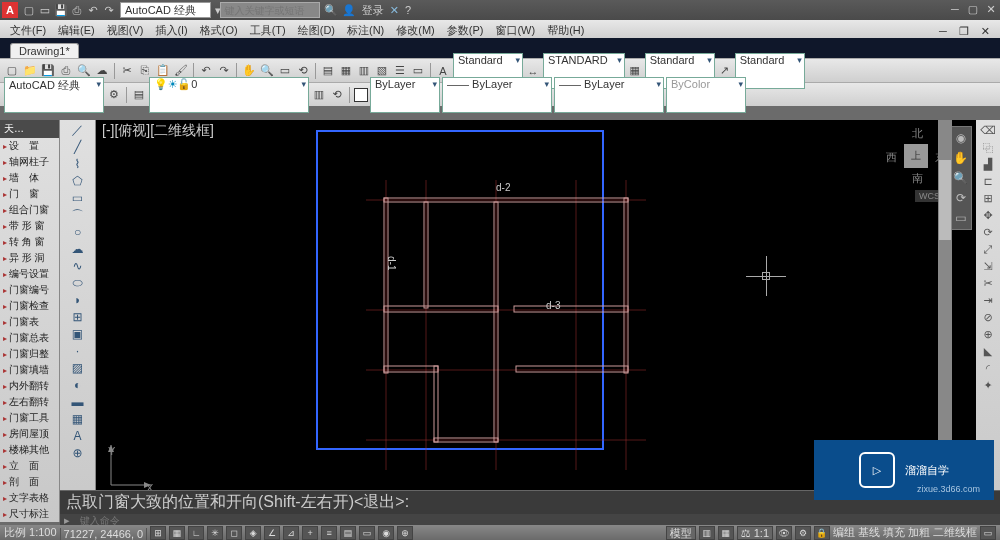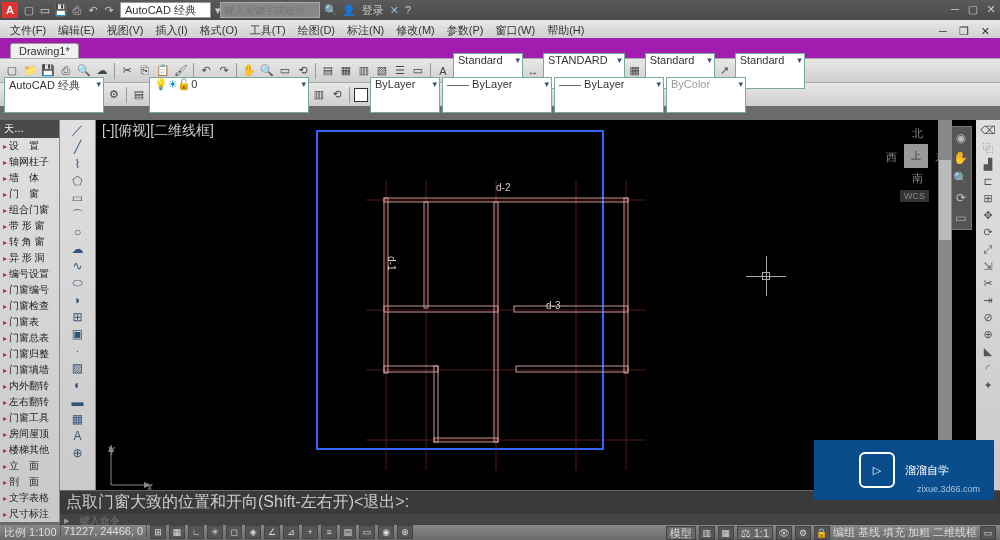--- a/index.html
+++ b/index.html
@@ -9,21 +9,21 @@
 .qat{display:flex;gap:2px;align-items:center}
 .qat span{width:14px;height:14px;display:inline-block;color:#ccc;text-align:center;line-height:14px}
 .ws-sel{background:#fff;border:1px solid #999;height:16px;padding:0 14px 0 4px;color:#333;margin:0 4px}
 .title-center{flex:1;text-align:center;color:#ccc}
 .search-box{background:#888;border:1px solid #aaa;width:100px;height:16px;color:#ddd;padding:0 3px;font-size:10px}
 .login{color:#ccc;margin:0 6px}
 .win-ctrl{display:flex;gap:4px;margin-left:auto}
 .win-ctrl span{width:14px;height:14px;color:#ccc;text-align:center}
 .menubar{height:18px;background:linear-gradient(#e8e8e8,#d0d0d0);display:flex;align-items:flex-end;padding:0 6px;gap:4px}
 .menubar span{color:#333;padding:0 4px;cursor:pointer}
-.doc-tabs{height:20px;background:#a21caf;display:flex;align-items:flex-end;padding-left:10px}
+.doc-tabs{height:20px;background:#0f172a;display:flex;align-items:flex-end;padding-left:10px}
 .doc-tab{background:#f0f0f0;padding:1px 8px;border-radius:3px 3px 0 0;color:#333;border:1px solid #999;border-bottom:none}
 .toolbar{height:24px;background:linear-gradient(#e8e8e8,#cfcfcf);display:flex;align-items:center;padding:0 4px;gap:2px;border-top:1px solid #aaa}
 .tb-ico{width:16px;height:16px;display:inline-flex;align-items:center;justify-content:center;color:#444;cursor:pointer}
 .tb-sep{width:1px;height:16px;background:#999;margin:0 2px}
 .tb-combo{background:#fff;border:1px solid #7a9;height:36px;padding:0 16px 0 4px;color:#333;position:relative;min-width:70px}
 .tb-combo::after{content:"▾";position:absolute;right:2px;top:1px;color:#357;font-size:9px}
 .color-swatch{width:14px;height:14px;background:#fff;border:1px solid #333;display:inline-block}
 .workarea{position:absolute;top:120px;left:0;right:0;bottom:18px;display:flex}
 .palette{width:60px;background:linear-gradient(#e0e0e0,#c8c8c8);border-right:1px solid #888;overflow:hidden}
 .pal-title{background:#4a4a4a;color:#fff;padding:2px 4px;font-size:10px}
@@ -41,34 +41,34 @@
 .ucs{position:absolute;left:10px;bottom:30px;color:#888;font-size:10px}
 .ucs-y{position:absolute;left:12px;bottom:65px;color:#888}
 .ucs-x{position:absolute;left:50px;bottom:28px;color:#888}
 .crosshair-h{position:absolute;top:156px;left:650px;width:40px;height:1px;background:#aaa}
 .crosshair-v{position:absolute;top:136px;left:670px;width:1px;height:40px;background:#aaa}
 .crosshair-box{position:absolute;top:152px;left:666px;width:8px;height:8px;border:1px solid #aaa}
 .viewcube{position:absolute;top:6px;right:30px;width:60px;height:60px;color:#888;text-align:center}
 .vc-n{position:absolute;top:0;left:26px}.vc-s{position:absolute;bottom:0;left:26px}
 .vc-w{position:absolute;top:24px;left:0}.vc-e{position:absolute;top:24px;right:0}
 .vc-top{position:absolute;top:18px;left:18px;width:24px;height:24px;background:#999;color:#333;line-height:24px;font-size:10px}
-.wcs-lbl{position:absolute;top:70px;right:47px;color:#888;background:#333;padding:1px 4px;font-size:9px}
+.wcs-lbl{position:absolute;top:70px;right:32px;color:#888;background:#333;padding:1px 4px;font-size:9px}
 .navbar{position:absolute;top:6px;right:4px;width:22px;background:#555;border:1px solid #777;display:flex;flex-direction:column;gap:6px;padding:4px 0;align-items:center}
 .navbar div{color:#bbb;font-size:12px}
 .rtool{width:24px;background:linear-gradient(#e0e0e0,#c8c8c8);display:flex;flex-direction:column;align-items:center;gap:1px;padding-top:2px}
 .rtool div{width:16px;height:16px;color:#555;display:flex;align-items:center;justify-content:center;cursor:pointer}
 .layout-tabs{position:absolute;bottom:0;left:0;right:0;height:16px;background:#d0d0d0;display:flex;align-items:center;padding-left:4px;gap:0}
 .lt-btn{width:14px;height:14px;color:#555;text-align:center;font-size:9px}
 .lt-tab{padding:0 6px;background:#a8a8a8;border:1px solid #888;color:#333;font-size:10px;height:14px;line-height:14px}
 .lt-tab.active{background:#4a4a4a;color:#fff}
 .cmdline{height:32px;position:absolute;bottom:18px;left:60px;right:0;background:#3a3a3a;border-top:1px solid #666;display:flex;flex-direction:column}
 .cmd-hist{color:#ccc;padding:1px 6px;font-size:16px}
 .cmd-input{display:flex;align-items:center;padding:0 4px;background:#444}
 .cmd-input input{flex:1;background:transparent;border:none;color:#999;font-size:10px;outline:none}
-.statusbar{position:absolute;bottom:0;left:0;right:0;height:15px;background:linear-gradient(#888,#6a6a6a);display:flex;align-items:flex-start;color:#ddd;padding:0 4px;gap:3px;font-size:10px}
+.statusbar{position:absolute;bottom:0;left:0;right:0;height:15px;background:linear-gradient(#888,#6a6a6a);display:flex;align-items:flex-end;color:#ddd;padding:0 4px;gap:3px;font-size:10px}
 .sb-sep{width:1px;height:12px;background:#555}
 .sb-ico{width:16px;height:14px;background:#555;border:1px solid #444;text-align:center;line-height:12px;font-size:9px;cursor:pointer}
 .sb-combo{background:#666;border:1px solid #444;padding:0 3px;height:14px;line-height:12px}
 .sb-right{margin-left:auto;display:flex;gap:3px;align-items:center}
 .watermark{position:absolute;right:6px;bottom:40px;width:180px;height:60px;background:#0a4d8c;display:flex;align-items:center;justify-content:center;gap:10px;color:#fff;font-size:20px;z-index:10}
 .watermark .play{width:36px;height:36px;border:2px solid #fff;border-radius:6px;display:flex;align-items:center;justify-content:center}
 .watermark .sub{font-size:9px;color:#a8c5e0;position:absolute;bottom:6px;right:14px}
 .scroll-v{position:absolute;right:24px;top:0;bottom:16px;width:14px;background:#888}
 .scroll-v-thumb{position:absolute;top:40px;width:12px;left:1px;height:80px;background:#bbb}
 </style>

